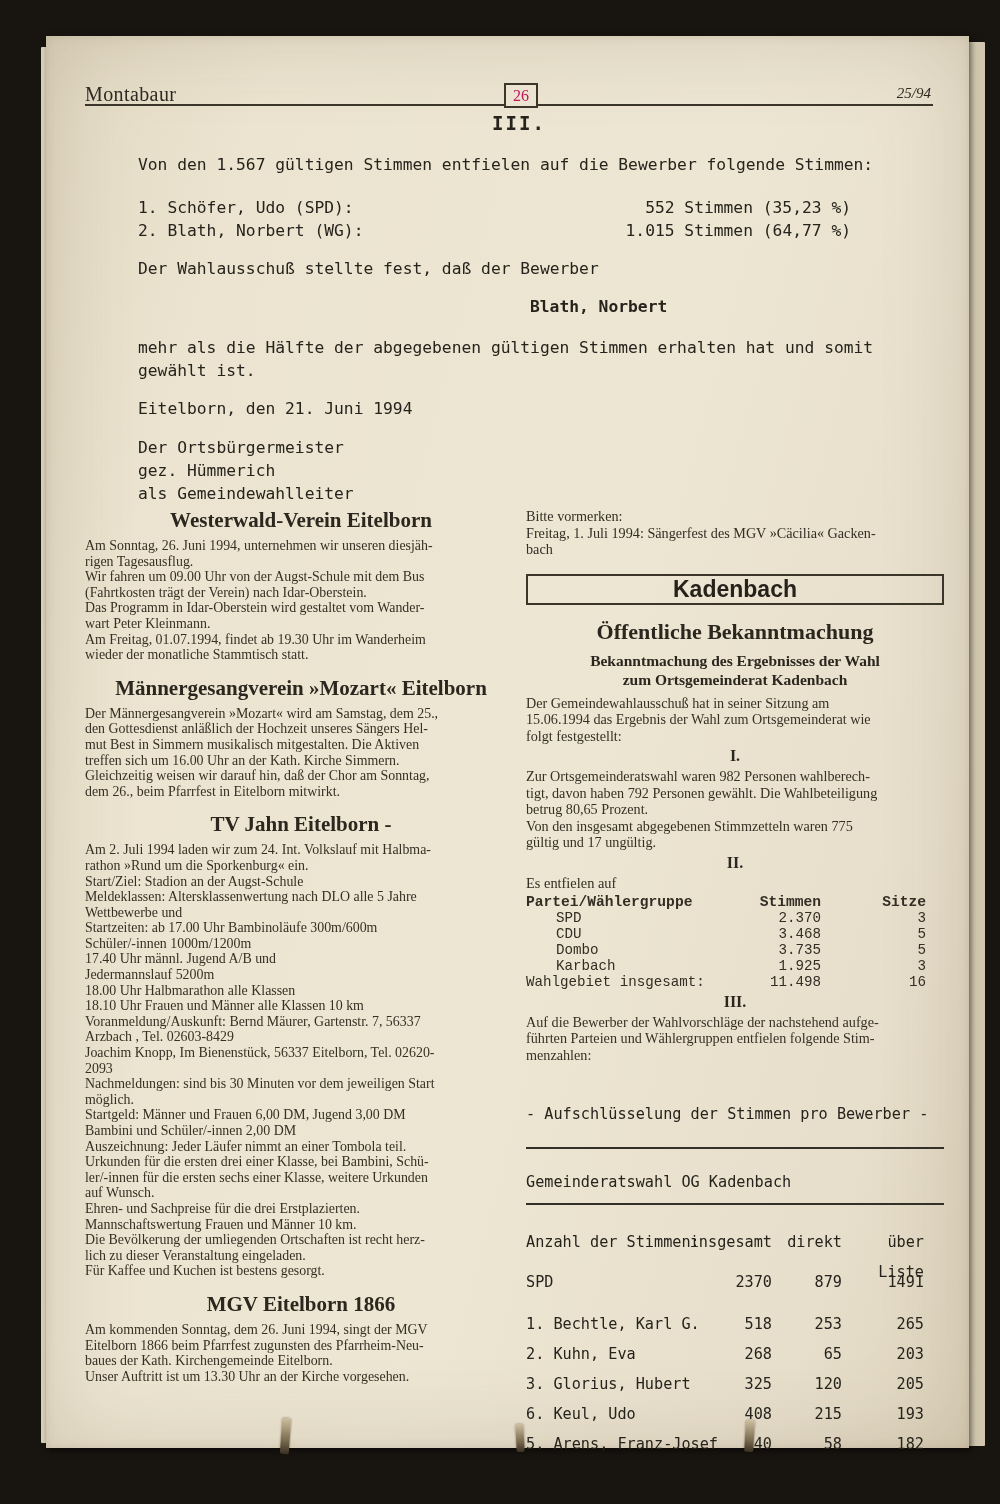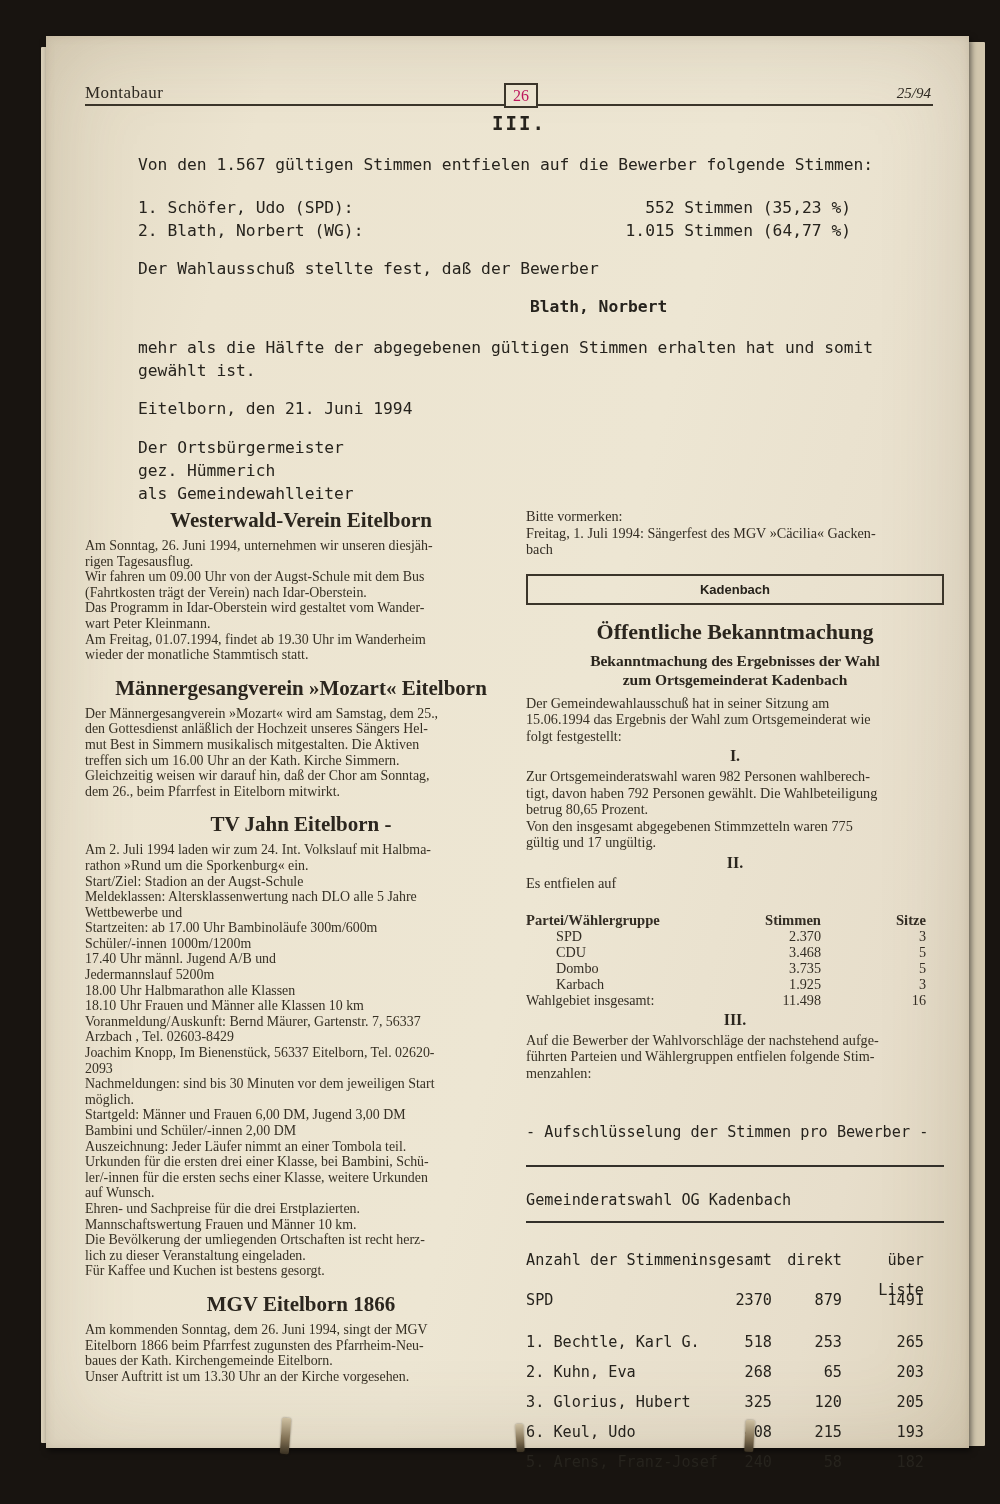--- a/index.html
+++ b/index.html
@@ -14,21 +14,21 @@
   .sheet{position:absolute;border-radius:1px;}
   .sheet-right{left:60px;top:42px;width:925px;height:1404px;background:#d2c7ae;}
   .sheet-left{left:41px;top:47px;width:920px;height:1396px;background:#dcd2bb;}
   .paper{
     position:absolute;left:46px;top:36px;width:923px;height:1412px;
     background:linear-gradient(105deg,#e2d9c3 0%,#ece4d0 18%,#ede6d3 55%,#e7decb 85%,#ded4bd 100%);
     box-shadow:inset 0 0 90px rgba(110,92,62,.20), inset 0 0 10px rgba(110,92,62,.16), 2px 3px 6px rgba(0,0,0,.55);
     color:#332d24;
   }
   
-  .hdr-left{position:absolute;left:39px;top:47px;font-size:17px;letter-spacing:.4px;color:#2e2921;}
+  .hdr-left{position:absolute;left:39px;top:47px;font-size:20px;letter-spacing:.4px;color:#2e2921;}
   .hdr-right{position:absolute;right:38px;top:49px;font-size:15px;color:#2e2921;font-style:italic;}
   .hdr-rule{position:absolute;left:39px;right:36px;top:68px;height:2px;background:#3b352a;}
   .badge{
     position:absolute;left:458px;top:47px;width:30px;height:21px;
     border:2px solid #3b352a;background:#ece4d0;
     font-size:16px;text-align:center;line-height:21px;color:#be185d;
   }
   
   .tw{
     position:absolute;left:92px;top:76px;width:762px;
@@ -51,29 +51,29 @@
   .sec-title{font-weight:bold;font-size:21px;text-align:center;margin:13px 0 5px;color:#2b261e;}
   .sec-title.first{margin-top:0;}
   .sec-sub{font-weight:bold;font-size:15px;text-align:center;margin:2px 0 5px;color:#2b261e;}
   .sec-body{font-size:13.9px;line-height:15.6px;white-space:pre-line;color:#363024;}
   
   .reminder{font-size:14.2px;line-height:16.6px;}
   .reminder-lines{white-space:pre-line;}
   .banner{
     margin-top:16px;border:2px solid #3b352a;height:27px;
     text-align:center;line-height:27px;
-    font-family:"Liberation Sans",sans-serif;font-weight:bold;font-size:13px;color:#26221b;
+    font-family:"Liberation Sans",sans-serif;font-weight:bold;font-size:23px;color:#26221b;
   }
   .ann-title{font-weight:bold;font-size:22px;text-align:center;margin-top:14px;color:#2b261e;}
   .ann-sub{font-weight:bold;font-size:15.5px;line-height:19px;text-align:center;margin-top:6px;white-space:pre-line;color:#2b261e;}
   .para{font-size:14.2px;line-height:16.5px;white-space:pre-line;margin-top:6px;color:#363024;}
   .roman{font-weight:bold;font-size:16px;text-align:center;margin:3px 0;color:#2b261e;}
   .entf{font-size:14.4px;margin-top:2px;}
   
-  .ptable{margin-top:20px;}
+  .ptable{margin-top:2px;font-family:Liberation Mono, monospace;}
   .prow{position:relative;height:16px;font-size:14.2px;}
   .prow.bold{font-weight:bold;font-size:14.6px;}
   .pt-name{position:absolute;left:0;}
   .pt-name.indent{left:30px;}
   .pt-v1{position:absolute;left:180px;width:115px;text-align:right;}
   .pt-v2{position:absolute;left:295px;width:105px;text-align:right;}
   
   .mono{font-family:"DejaVu Sans Mono",monospace;color:#26231d;font-size:15.2px;}
   .bd-head{margin-top:42px;}
   .mrule{margin-top:24px;height:2px;background:#33302a;}

